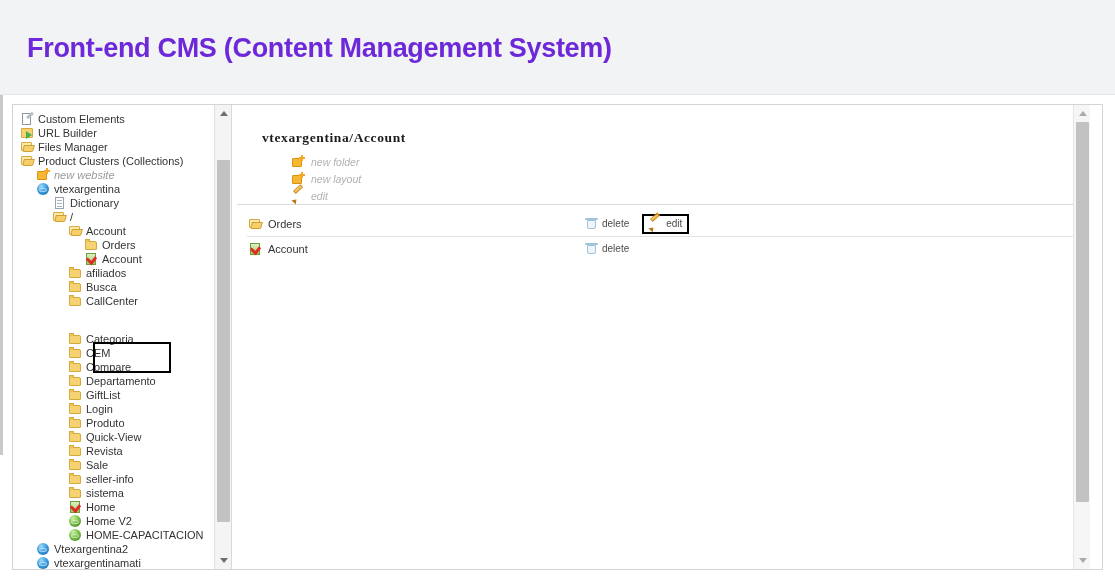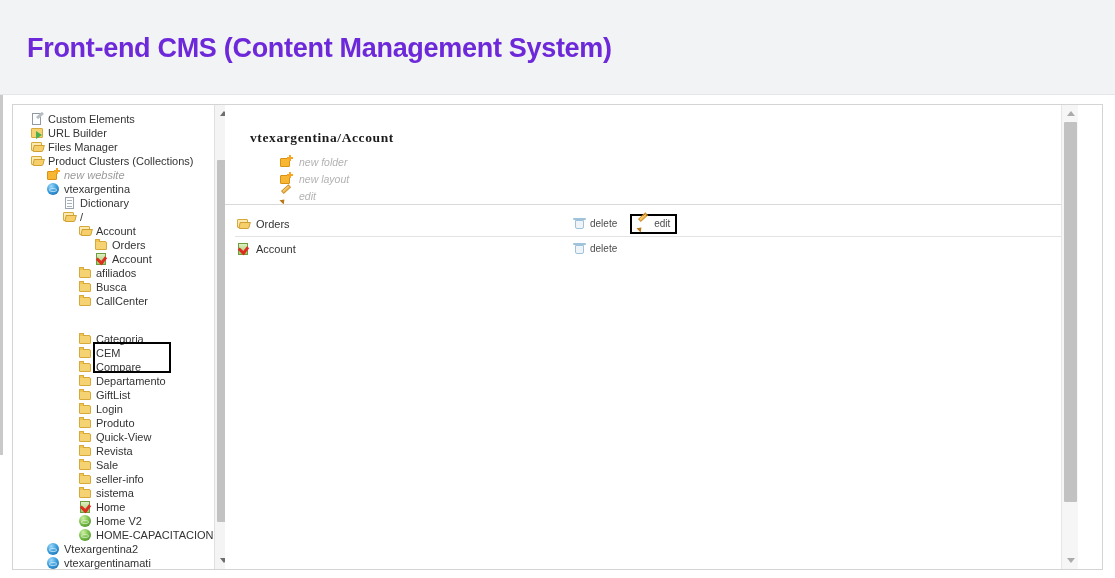--- a/index.html
+++ b/index.html
@@ -64,21 +64,21 @@
     left: 0;
     top: 0;
     width: 219px;
     height: 464px;
     overflow: hidden;
     box-sizing: border-box;
     border-right: 1px solid #d9d9d9;
   }
   .tree-list {
     position: absolute;
-    left: 10px;
+    left: 0;
     top: 7px;
     width: 205px;
   }
   .tree-node {
     display: flex;
     align-items: center;
     height: 14px;
     margin-bottom: 0px;
     font-size: 11px;
     color: #333333;
@@ -316,21 +316,21 @@
     left: 2px;
     width: 13px;
     background: #c2c2c2;
     border-radius: 1px;
   }
   .tree-scrollbar .sb-thumb { top: 55px; height: 362px; }
 
   
   .content-pane {
     position: absolute;
-    left: 212px;
+    left: 224px;
     top: 0;
     width: 853px;
     height: 464px;
     background: #ffffff;
     overflow: hidden;
   }
   .breadcrumb {
     position: absolute;
     left: 25px;
     top: 25px;

